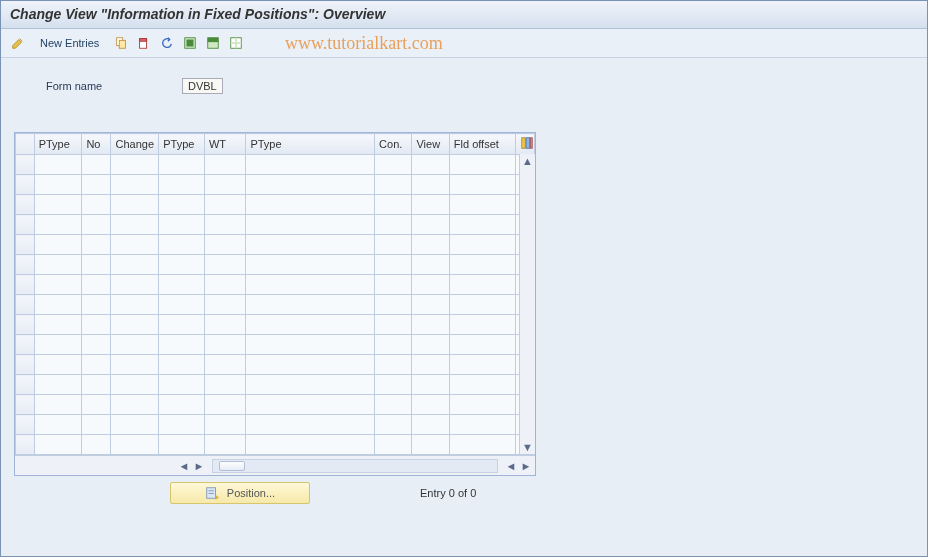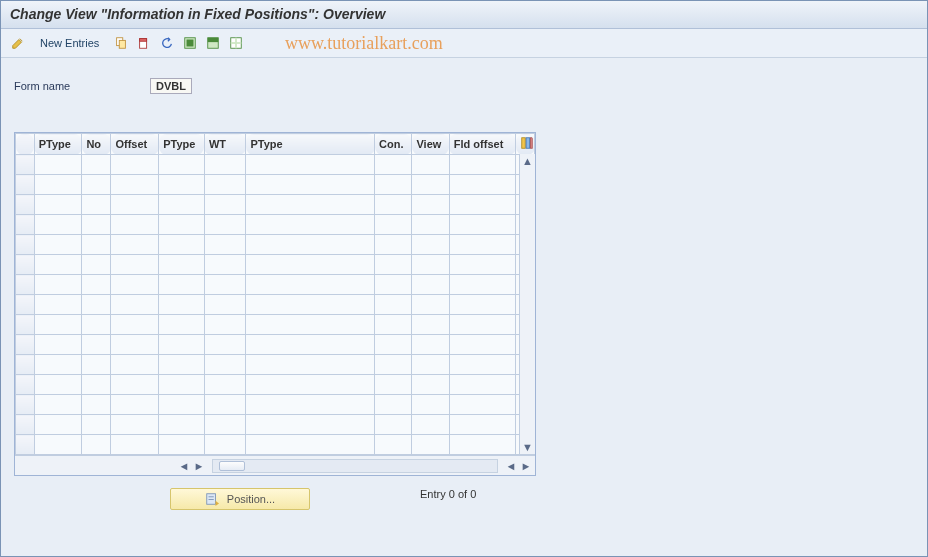--- a/index.html
+++ b/index.html
@@ -56,53 +56,51 @@
       left: 285px;
       top: 33px;
       font-size: 18px;
       color: #e8a05c;
       font-family: Georgia, serif;
       pointer-events: none;
     }
     .form-area {
       padding: 20px 10px 8px 10px;
     }
-    .form-row { display: flex; align-items: center; gap: 10px; }
+    .form-row { display: flex; align-items: center; gap: 10px; margin-left: 32px; }
     .form-label { color: #2a3a5a; padding-left: 4px; width: 130px; }
     .form-value {
       border: 1px solid #aab;
       background: #f8f8f4;
       padding: 1px 5px;
       min-width: 35px;
       text-align: left;
       color: #333;
-      font-weight: bold;
     }
     .table-wrap {
       margin: 30px 10px 0 14px;
       width: 522px;
       border: 1px solid #9fb4d6;
       background: #f8fafc;
       position: relative;
     }
     table { border-collapse: collapse; width: 100%; table-layout: fixed; }
     th, td {
       border: 1px solid #c0cde0;
       height: 20px;
       padding: 2px 4px;
       overflow: hidden;
       font-size: 11px;
       text-align: left;
       color: #444;
     }
     th {
       background: linear-gradient(#f6f8fb, #e2e9f4);
-      font-weight: bold;
+      font-weight: normal;
       color: #333;
-      border-radius: 8px;
     }
     td { background: #f7fafd; }
     .rowsel {
       background: linear-gradient(#f4f6fa, #e6ecf5);
       cursor: pointer;
     }
     .config-col {
       background: linear-gradient(#f6f8fb, #e2e9f4);
       text-align: center;
       cursor: pointer;
@@ -127,21 +125,22 @@
       height: 20px;
       background: #eef2f8;
       border-top: 1px solid #c0cde0;
     }
     .hs-left, .hs-right { display:flex; gap:1px; padding: 0 2px;}
     .hs-track { flex: 1; height: 14px; margin: 0 4px; background: #e4eaf3; border: 1px solid #c6d2e1; position: relative;}
     .hs-thumb { position: absolute; left: 6px; top: 1px; width: 26px; height: 10px; background: linear-gradient(#fdfdfd,#e6ecf5); border: 1px solid #b0c0d8; border-radius: 2px; cursor: pointer;}
     .hs-arr { width: 14px; height: 14px; display: inline-flex; align-items: center; justify-content: center; cursor: pointer; color: #5a6a88; border: 1px solid transparent; }
     .bottom-row {
       display: flex;
-      margin: 12px 0 0 170px;
+      align-items: center;
+      margin: 6px 0 0 170px;
       gap: 110px;
     }
     .pos-btn {
       width: 140px;
       height: 22px;
       background: linear-gradient(#fff8d8, #f6e9a9);
       border: 1px solid #d6c56c;
       border-radius: 2px;
       display: inline-flex;
       align-items: center;
@@ -239,21 +238,21 @@
         <col style="width:36px">
         <col style="width:36px">
       <col style="width:64px">
         <col style="width:18px">
     </colgroup>
     <thead>
       <tr>
         <th class="rowsel"></th>
         <th>PType</th>
         <th>No</th>
-        <th>Offset</th>
+        <th>Change</th>
         <th>PType</th>
         <th>WT</th>
         <th>PType</th>
         <th>Con.</th>
         <th>View</th>
         <th>Fld offset</th>
         <th class="config-col">
           <svg class="ico" viewBox="0 0 16 16">
               <rect x="2" y="2" width="4" height="12" fill="#f2c54a" stroke="#b08a20"></rect>
               <rect x="7" y="2" width="4" height="12" fill="#88b6e8" stroke="#4a78b0"></rect>

